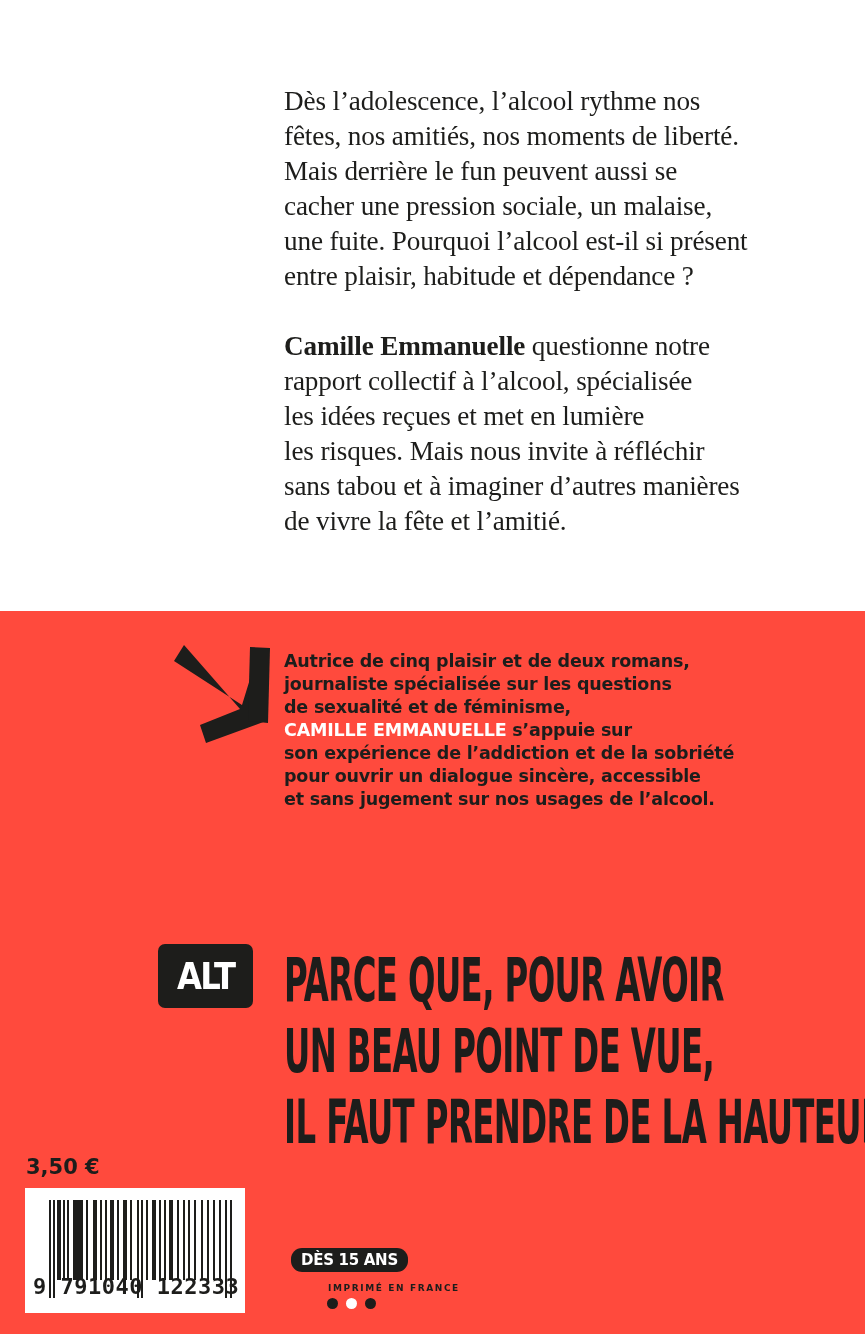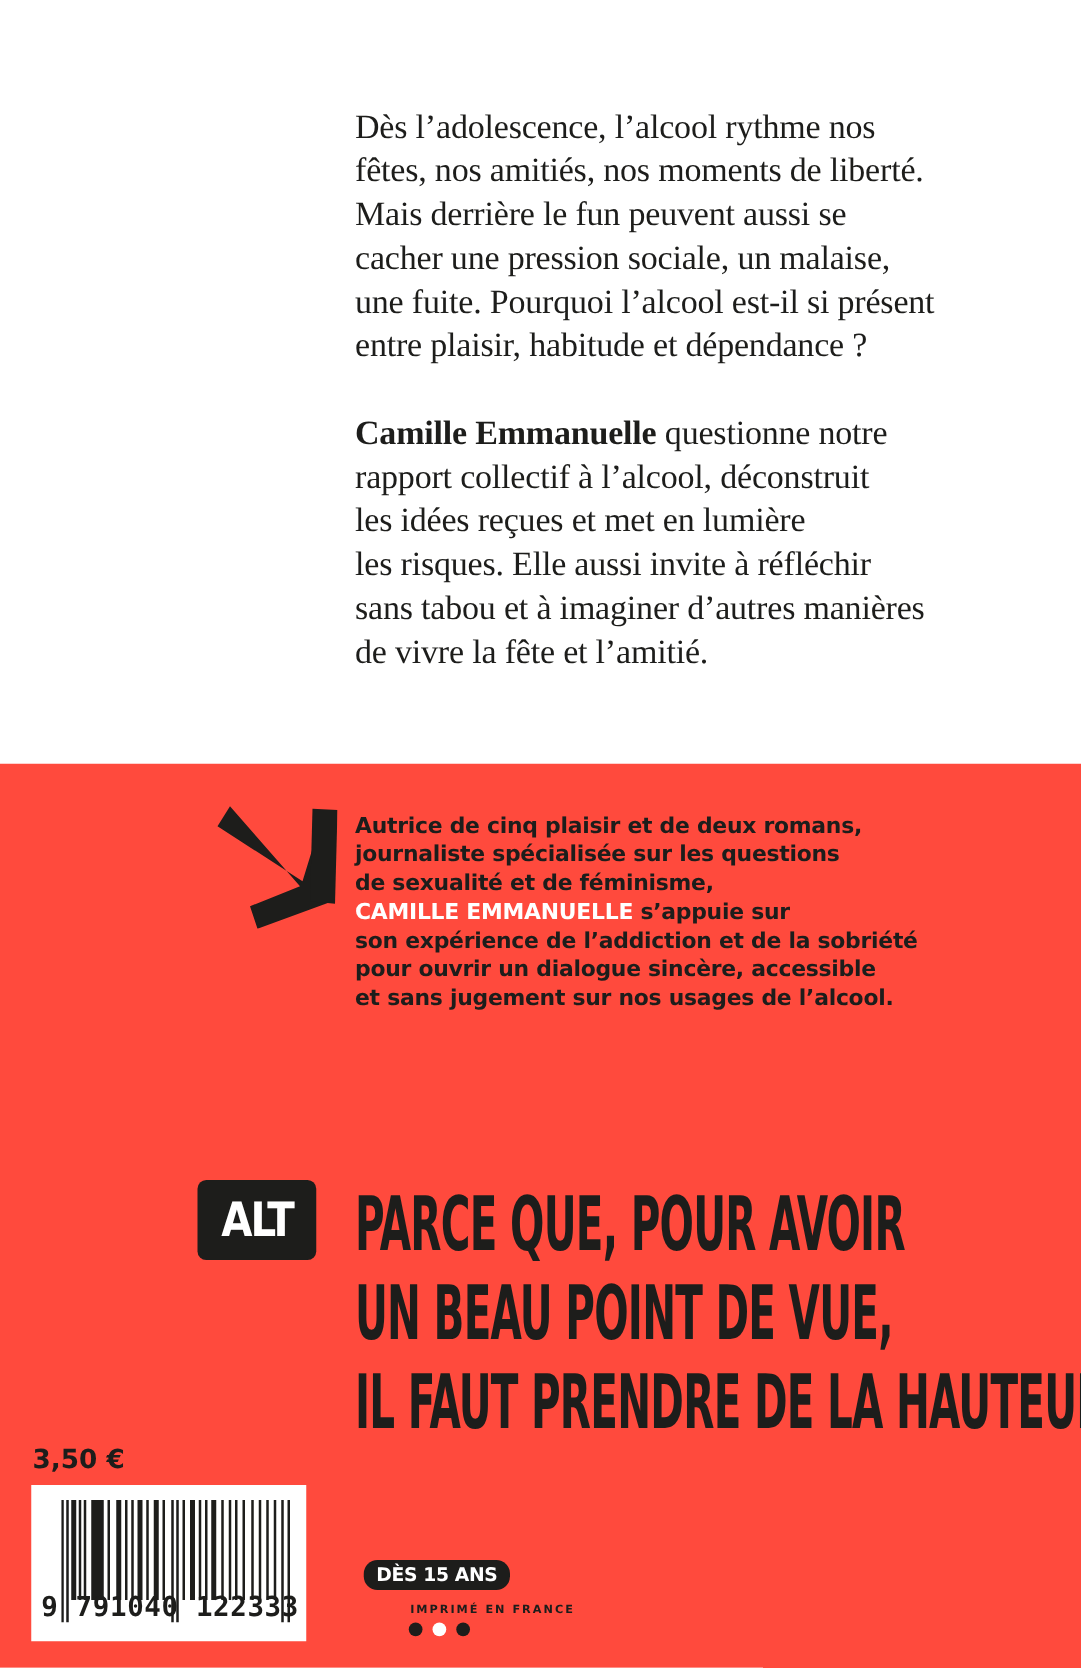--- a/index.html
+++ b/index.html
@@ -34,23 +34,23 @@
 
 <div class="top">
   <div class="blurb">
     <span class="line">Dès l’adolescence, l’alcool rythme nos</span>
     <span class="line">fêtes, nos amitiés, nos moments de liberté.</span>
     <span class="line">Mais derrière le fun peuvent aussi se</span>
     <span class="line">cacher une pression sociale, un malaise,</span>
     <span class="line">une fuite. Pourquoi l’alcool est-il si présent</span>
     <span class="line">entre plaisir, habitude et dépendance ?</span>
     <span class="line para2"><b>Camille Emmanuelle</b><span> questionne notre</span></span>
-    <span class="line">rapport collectif à l’alcool, déconstruit</span>
+    <span class="line">rapport collectif à l’alcool, spécialisée</span>
     <span class="line">les idées reçues et met en lumière</span>
-    <span class="line">les risques. Elle aussi invite à réfléchir</span>
+    <span class="line">les risques. Mais nous invite à réfléchir</span>
     <span class="line">sans tabou et à imaginer d’autres manières</span>
     <span class="line">de vivre la fête et l’amitié.</span>
   </div>
 </div>
 
 <div class="red"></div>
 
 <svg class="arrow" viewBox="0 0 100 100">
   <polygon points="14,2 4,18 72,62 80,36 98,37 96,78 36,100 30,82 70,66" fill="#1d1d1b"></polygon>
   <polygon points="80,4 100,5 98,80 78,78" fill="#1d1d1b"></polygon>

